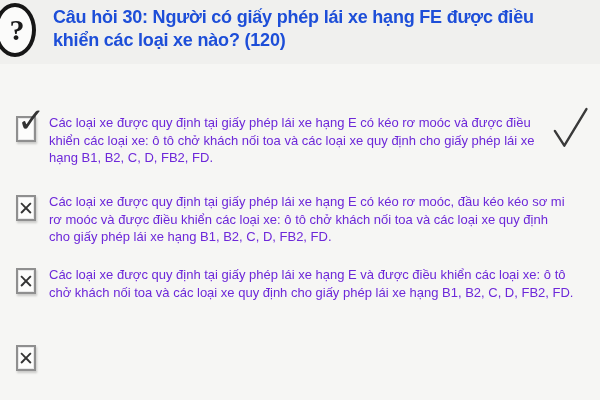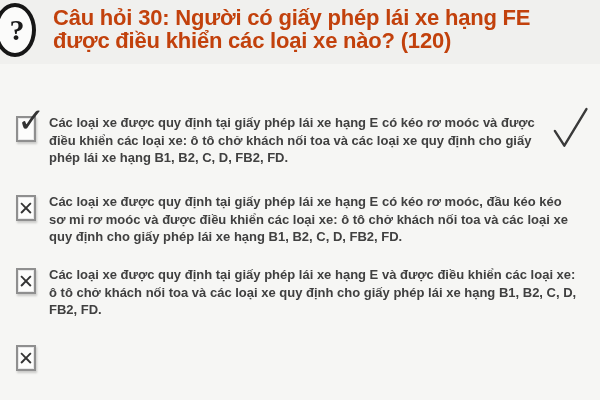--- a/index.html
+++ b/index.html
@@ -19,22 +19,22 @@
     display: flex; align-items: center; justify-content: center;
     box-sizing: border-box;
   }
   .q-icon span {
     font-family: "Liberation Serif", "DejaVu Serif", serif;
     font-weight: 700; font-size: 30px; color: #1b1b1b; line-height: 1;
     padding-left: 4px;
   }
   .q-title {
     position: absolute; left: 53px; top: 6px; width: 522px;
-    font-size: 22px; line-height: 23px; font-weight: 700;
-    color: #c2410c; letter-spacing: -0.2px;
+    font-size: 18px; line-height: 23px; font-weight: 700;
+    color: #1d4ed8; letter-spacing: -0.2px;
   }
   .answer {
     position: absolute; left: 16px;
     display: flex; align-items: flex-start;
   }
   .answer.a0 { top: 114px; }
   .answer.a1 { top: 193px; }
   .answer.a2 { top: 266px; }
   .answer.a3 { top: 343px; }
   .checkbox {
@@ -46,21 +46,21 @@
     box-sizing: border-box;
   }
   .checkbox .mark { position: absolute; color: #333333; overflow: visible; }
   .checkbox.checked .mark {
     font-size: 34px; line-height: 1; top: -15px; left: -1px; font-weight: 400;
   }
   .checkbox.crossed .mark {
     font-size: 19px; line-height: 1; top: 2px; left: 0px; font-weight: 400;
   }
   .answer-text {
-    font-size: 13px; line-height: 17.5px; color: #404040; font-weight: bold;
+    font-size: 13px; line-height: 17.5px; color: #6d28d9;
   }
   .answer.a0 .answer-text { width: 505px; }
   .answer.a1 .answer-text { width: 522px; }
   .answer.a2 .answer-text { width: 528px; }
   .answer.a3 .answer-text { width: 520px; padding-top: 4px; }
   .hand-check {
     position: absolute; left: 551px; top: 105px; width: 38px; height: 48px;
     transform: rotate(4deg);
   }
 </style>

